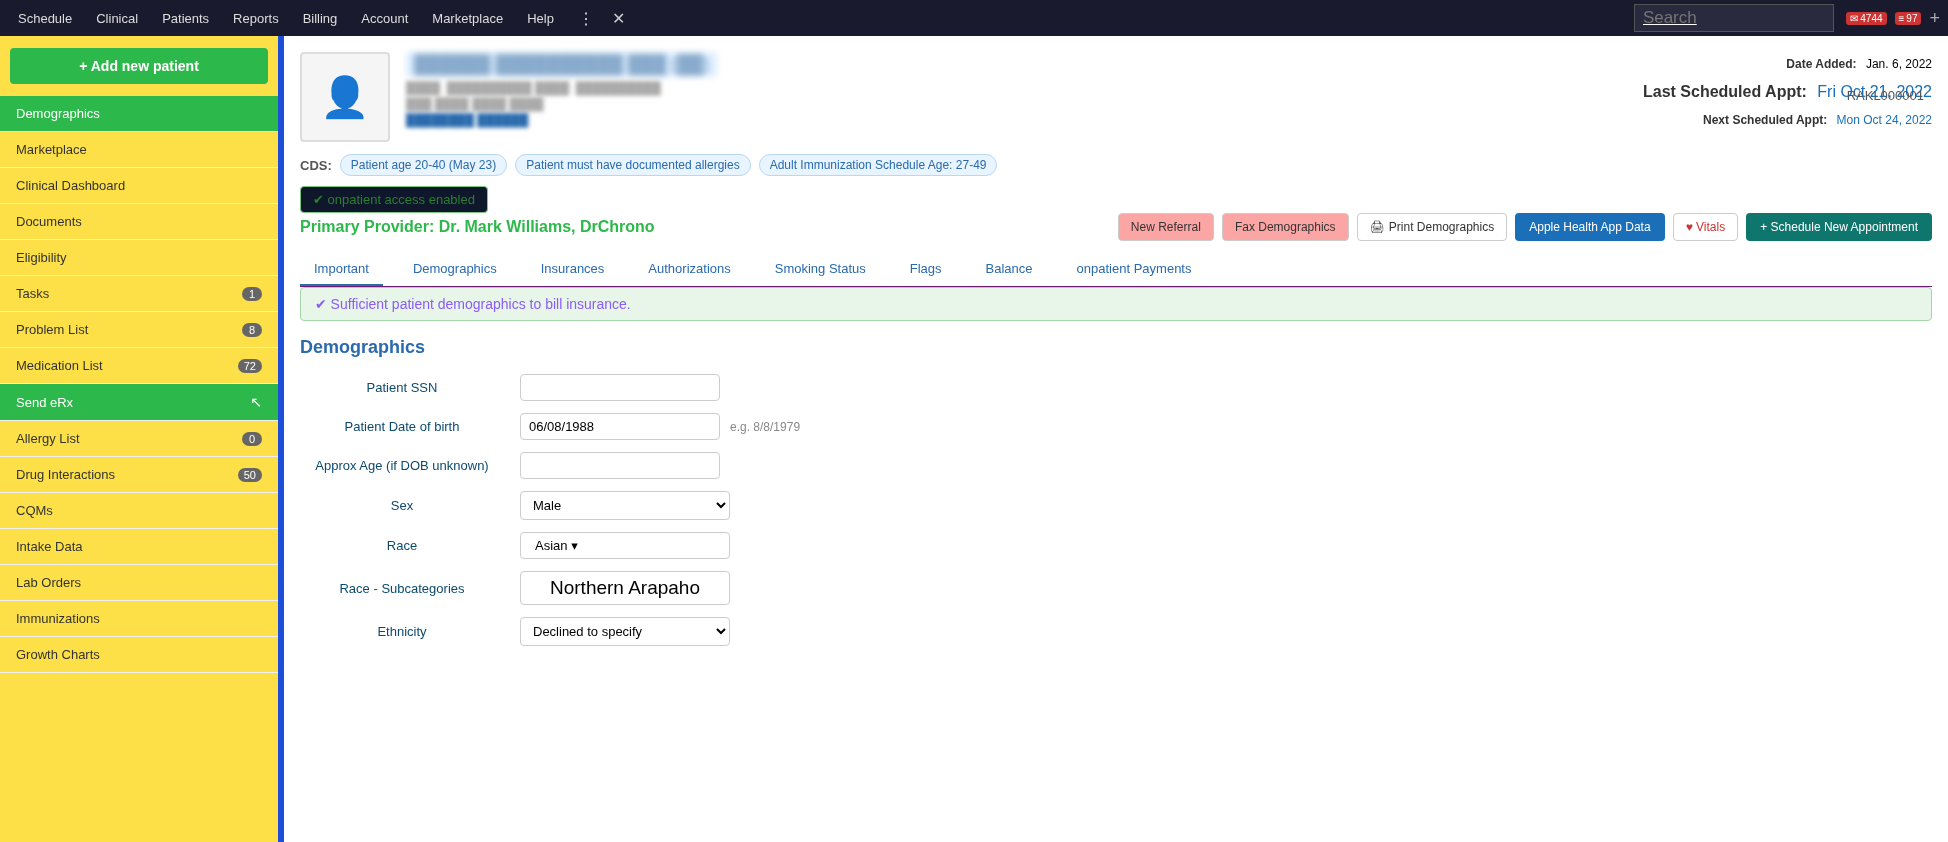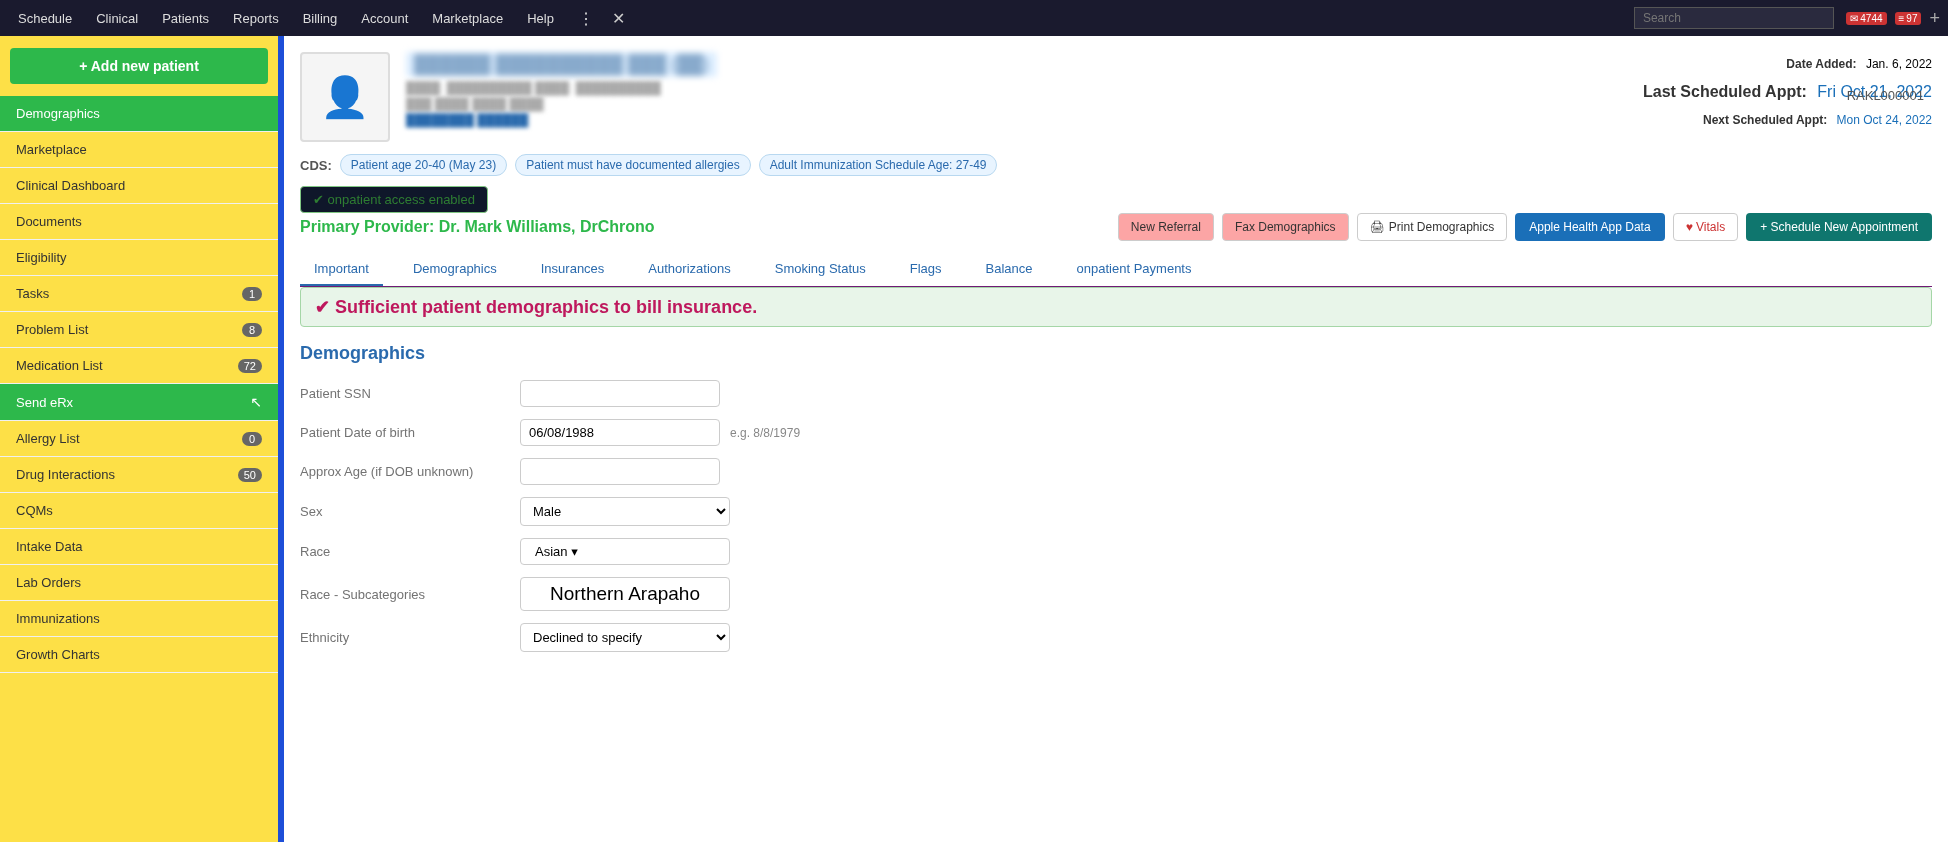--- a/index.html
+++ b/index.html
@@ -22,21 +22,22 @@
       font-size: 13px;
       white-space: nowrap;
     }
     .top-nav-spacer { flex: 1; }
     .top-nav-search {
       background: #2a2a3e;
       border: 1px solid #555;
       color: #fff;
       padding: 3px 8px;
       width: 200px;
-      font-size: 12px;
+      font-size: 17px;
+      text-decoration: underline;
     }
     .top-nav-icons {
       display: flex;
       align-items: center;
       gap: 8px;
       margin-left: 8px;
     }
     .nav-badge {
       background: #cc3333;
       color: white;
@@ -283,52 +284,51 @@
     }
     .tab-item.active {
       color: #2a6aad;
       border-bottom: 2px solid #2a6aad;
     }
 
     
     .success-msg {
       background: #e8f5e9;
       border: 1px solid #a5d6a7;
-      color: #be185d;
+      color: #8b5cf6;
       padding: 8px 14px;
       border-radius: 4px;
       margin-bottom: 16px;
-      font-size: 18px;
+      font-size: 14px;
       display: flex;
       align-items: center;
       gap: 8px;
-      font-weight: bold;
     }
 
     
     .section-title {
       color: #2a6aad;
       font-size: 18px;
       font-weight: bold;
       margin-bottom: 16px;
     }
     .form-table {
       width: 100%;
       max-width: 700px;
     }
     .form-row {
       display: flex;
       align-items: center;
       margin-bottom: 12px;
     }
     .form-label {
       width: 220px;
-      text-align: left;
+      text-align: center;
       padding-right: 16px;
-      color: #737373;
+      color: #0c4a6e;
       font-size: 13px;
       flex-shrink: 0;
     }
     .form-input {
       border: 1px solid #ccc;
       padding: 5px 8px;
       border-radius: 4px;
       font-size: 13px;
       width: 200px;
     }

